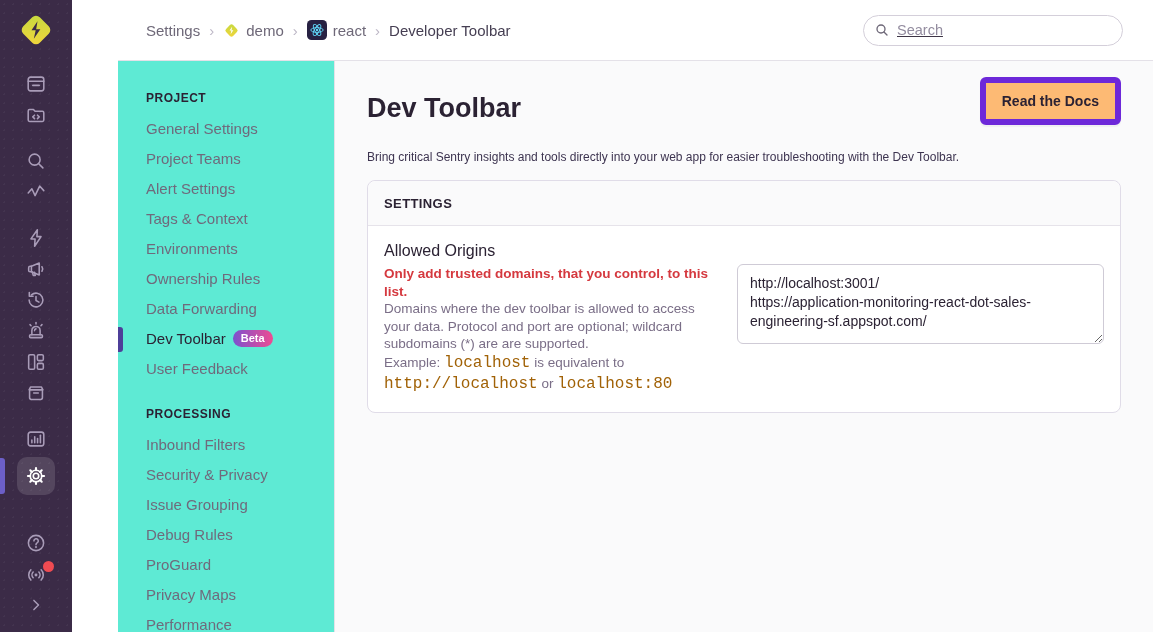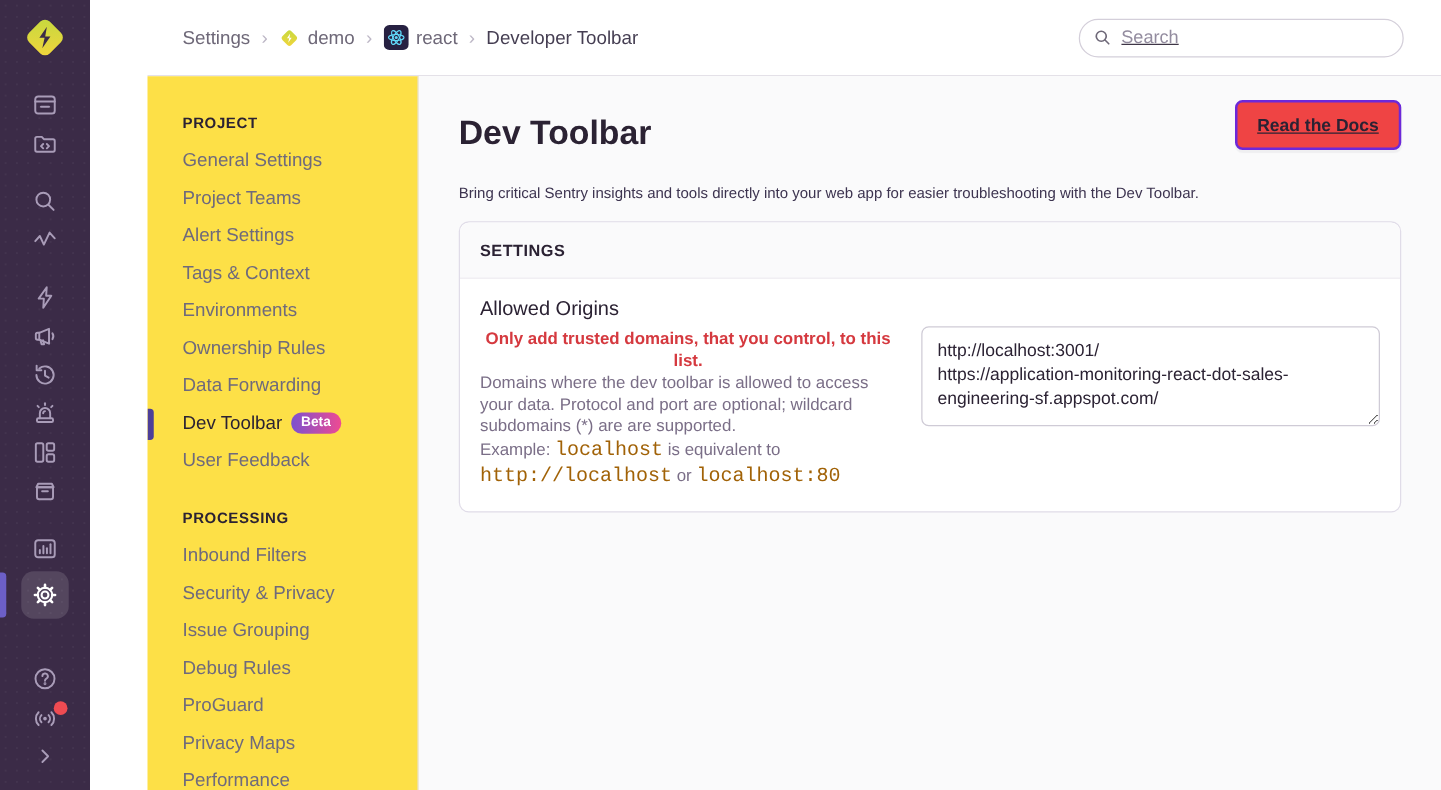--- a/index.html
+++ b/index.html
@@ -35,49 +35,49 @@
   .search-wrap { position:relative; }
   .search-wrap input { width:260px; height:31px; border:1px solid #d4cfda; border-radius:16px;
     padding:0 12px 0 33px; font-size:14.5px; color:#3e3546; outline:none; background:#fff;
     font-family:"Liberation Sans", sans-serif;text-decoration:underline; }
   .search-wrap input::placeholder { color:#938c9f; }
   .search-wrap .mag { position:absolute; left:11px; top:7px; color:#6e6878; }
 
   .body { flex:1; display:flex; min-height:0; }
 
   
-  .subnav { flex:0 0 217px; background:#fde047; border-right:1px solid #e4e1e8;
+  .subnav { flex:0 0 217px; background:#5eead4; border-right:1px solid #e4e1e8;
     padding:30px 12px 0 28px; overflow:hidden; }
   .sec-title { font-size:12px; font-weight:bold; letter-spacing:.5px; color:#2b2233; margin-bottom:9px; }
   .sec-title.second { margin-top:23px; }
   .nav-item { position:relative; font-size:15px; color:#6f6a7c; line-height:30px;
     cursor:pointer; white-space:nowrap; }
   .nav-item.active { color:#2b2233; }
   .nav-item.active::before { content:""; position:absolute; left:-28px; top:3px;
     width:5px; height:25px; background:#4d3f99; border-radius:0 3px 3px 0; }
   .beta-badge { display:inline-block; margin-left:7px; padding:2px 8px 3px; border-radius:10px;
     font-size:11px; font-weight:bold; color:#fff; line-height:12px; vertical-align:2px;
     background:linear-gradient(90deg,#7c51cf,#ee4b92); }
 
   
   .main { flex:1; background:#fafafb; padding:16px 32px 24px; overflow:auto; }
   .title-row { display:flex; align-items:center; justify-content:space-between; }
   .page-title { font-size:27px; font-weight:bold; color:#2b2233; padding-top:14px; }
-  .docs-btn { background:#ef4444; border:2px solid #6d28d9; border-radius:6px; padding:10px 16px;
+  .docs-btn { background:#fdba74; border:6px solid #6d28d9; border-radius:6px; padding:10px 16px;
     font-size:14px; font-weight:bold; color:#2b2233; cursor:pointer;
-    font-family:"Liberation Sans", sans-serif; box-shadow:0 2px 1px rgba(43,34,51,.05);text-decoration:underline; }
+    font-family:"Liberation Sans", sans-serif; box-shadow:0 2px 1px rgba(43,34,51,.05); }
   .page-desc { margin-top:25px; font-size:12px; color:#3d3450; }
 
   .panel { margin-top:16px; background:#fff; border:1px solid #e0dce8; border-radius:8px; }
   .panel-header { padding:15px 16px 14px; background:#fafafb; border-bottom:1px solid #e6e3ea;
     border-radius:8px 8px 0 0; font-size:13px; font-weight:bold; color:#2b2233; letter-spacing:.4px; }
   .panel-body { display:flex; padding:16px; gap:20px; }
   .field-info { flex:1; min-width:0; }
   .field-label { font-size:16px; color:#2b2233; margin-bottom:5px; }
-  .field-warning { color:#d5393f; font-weight:bold; font-size:13.5px; line-height:1.3;text-align:center; }
+  .field-warning { color:#d5393f; font-weight:bold; font-size:13.5px; line-height:1.3; }
   .field-help { color:#7a6e87; font-size:13.5px; line-height:1.3; }
   .field-help code, .field-example code { font-family:Liberation Mono, monospace;
     font-size:16px; color:#a16207; }
   .field-example { color:#7a6e87; font-size:13.5px; line-height:1.35; }
   .field-control { flex:0 0 367px; padding-top:22px; }
   .field-control textarea { width:100%; height:80px; border:1px solid #cfcbd6; border-radius:6px;
     padding:9px 12px; font-family:"Liberation Sans", sans-serif; font-size:14px; line-height:1.35;
     color:#2b2233; resize:both; outline:none; }
 
   svg.ic { display:block; }

